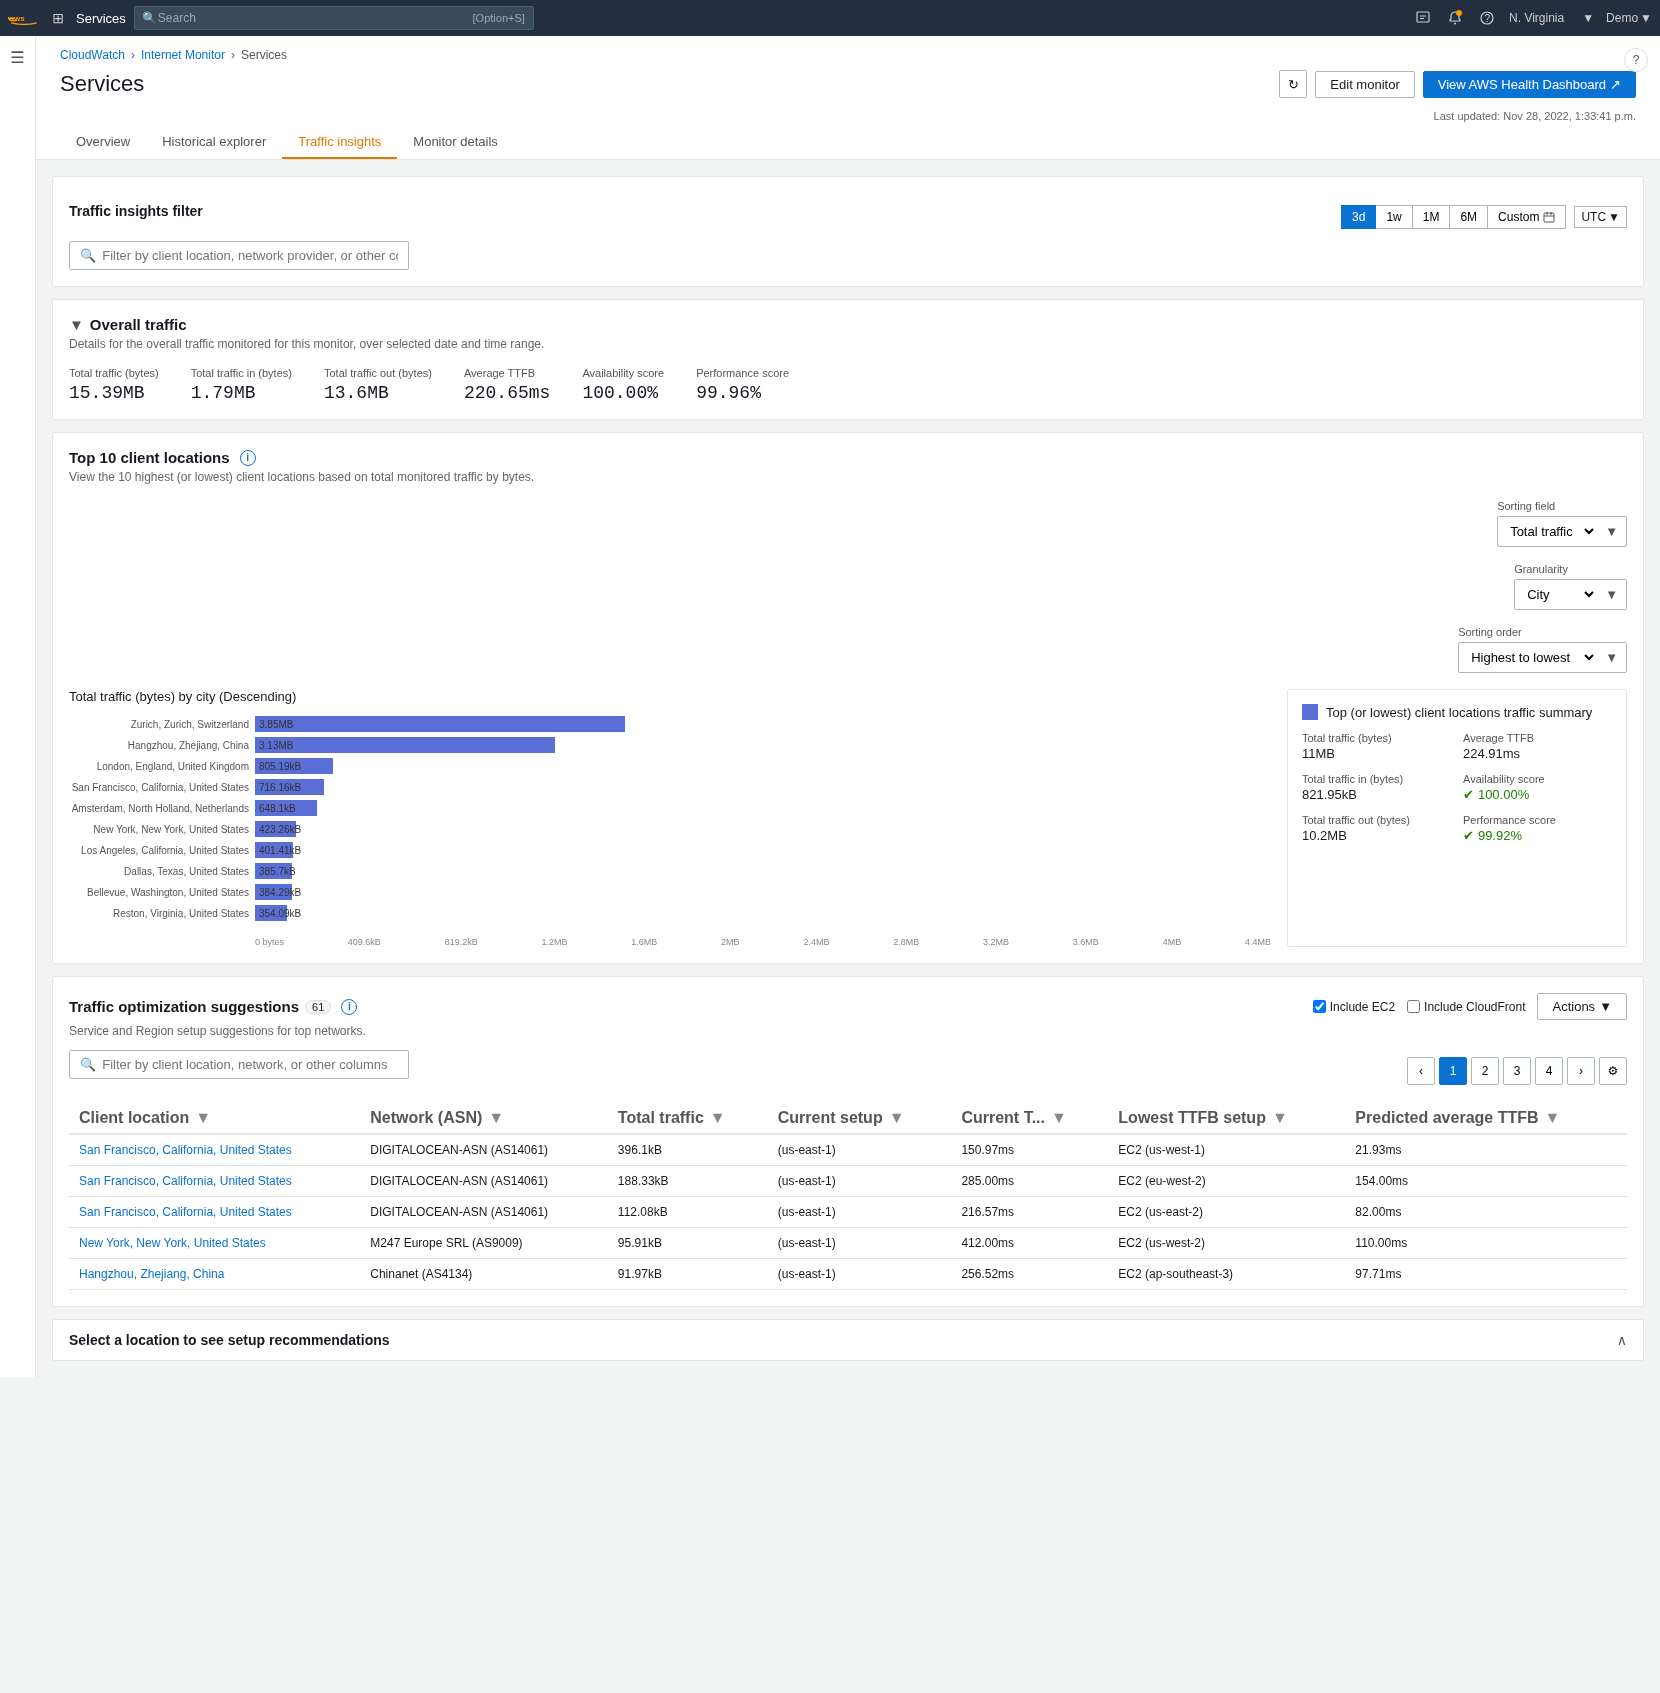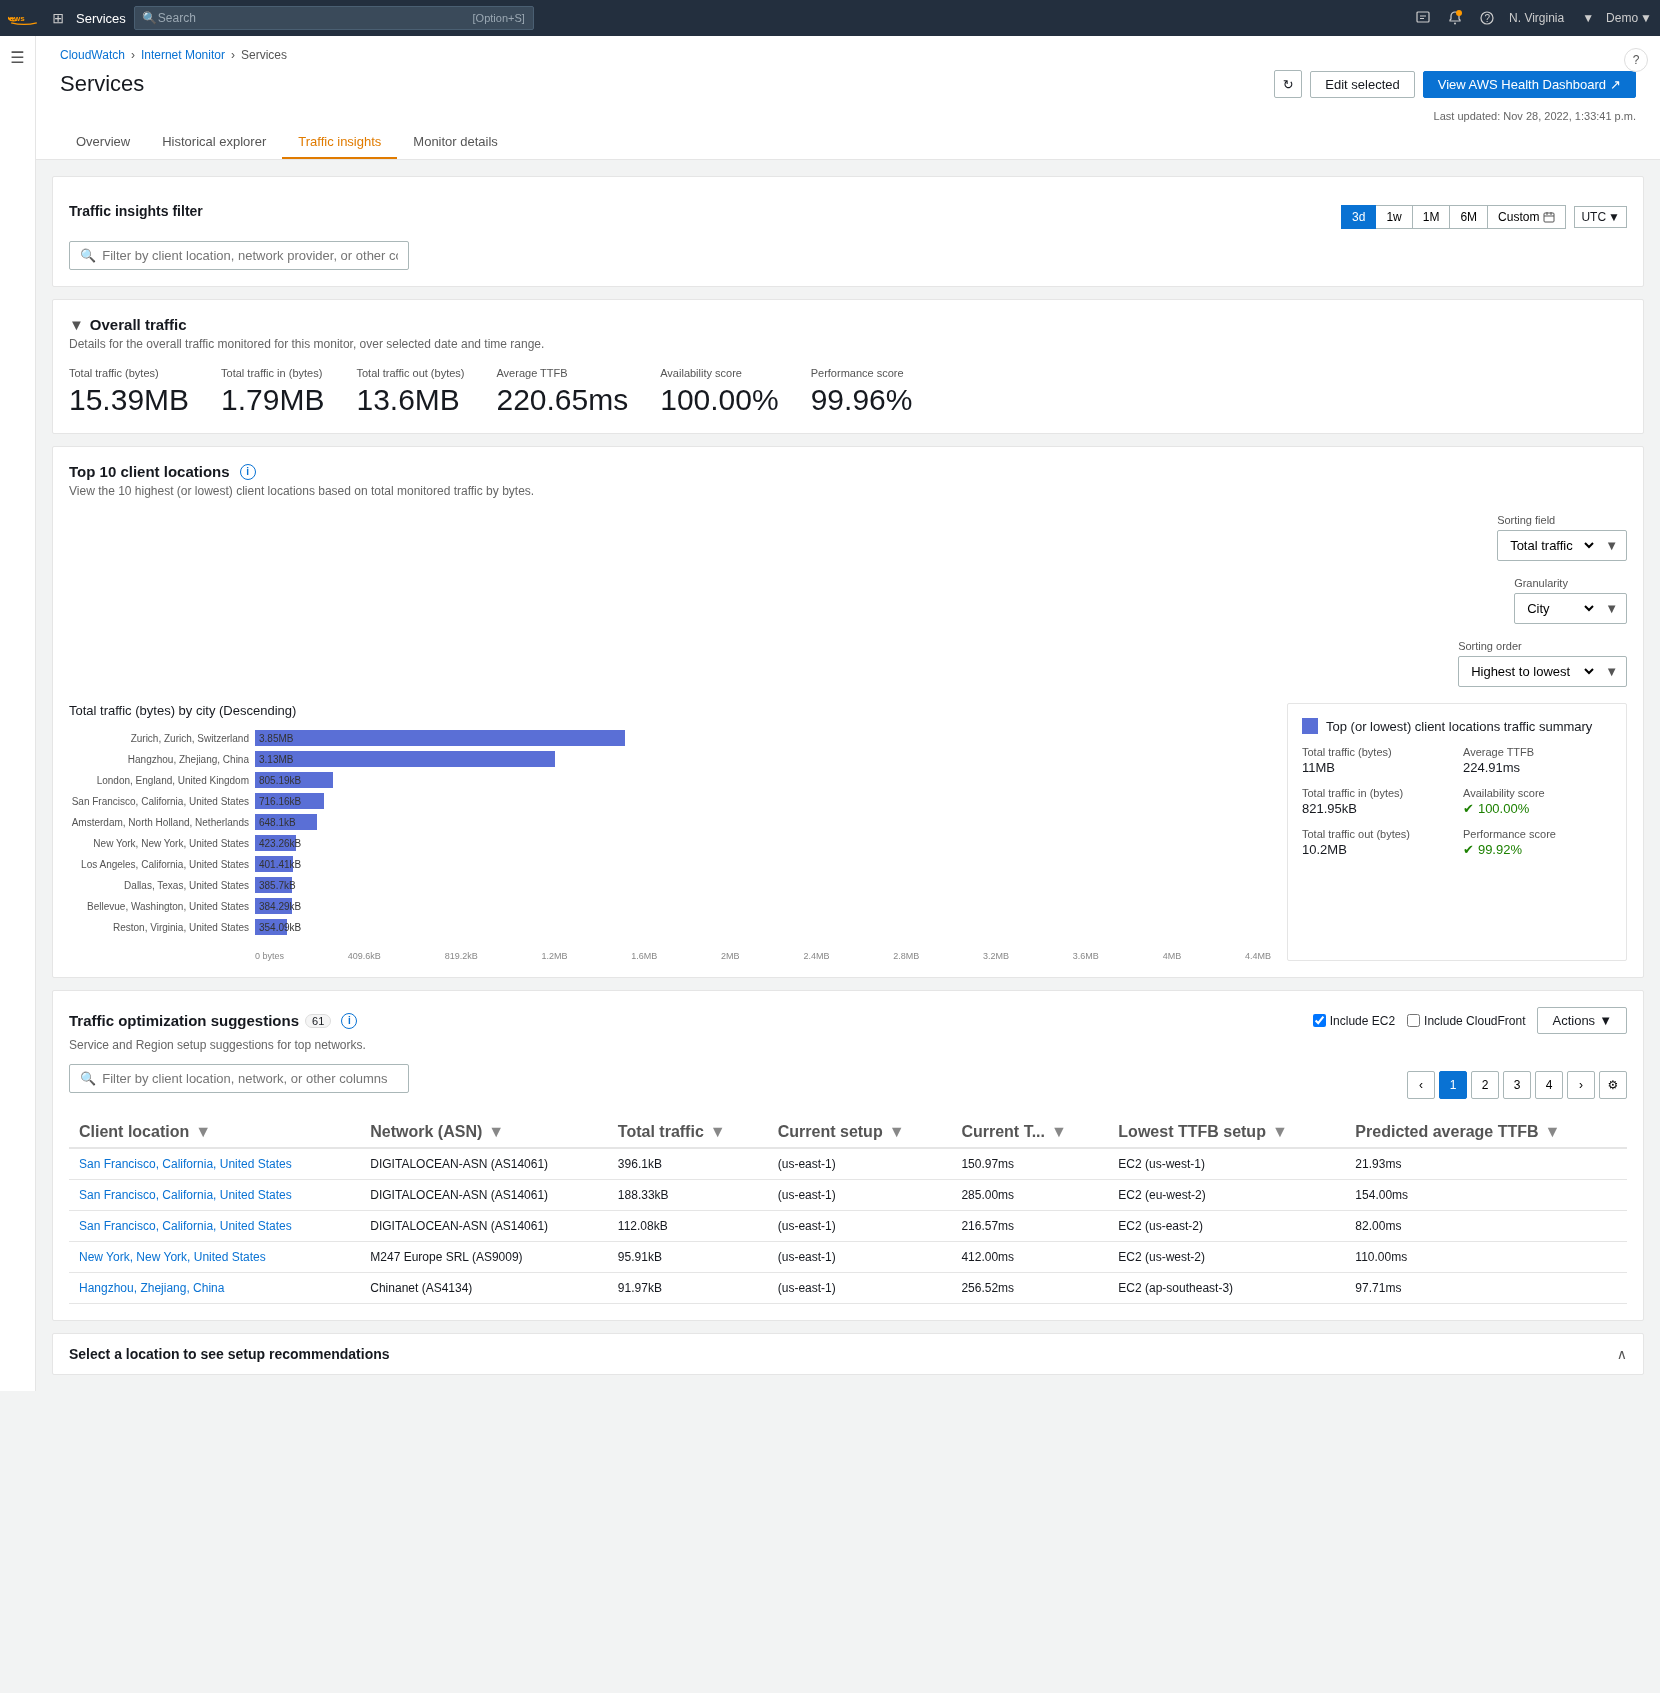--- a/index.html
+++ b/index.html
@@ -58,21 +58,21 @@
     .filter-search { width: 340px; border: 1px solid #aab7b8; border-radius: 2px; padding: 6px 10px; display: flex; align-items: center; gap: 6px; margin-top: 8px; }
     .filter-search input { border: none; outline: none; font-size: 13px; flex: 1; }
     .filter-search-icon { color: #888; }
 
     
     .section-title { font-size: 15px; font-weight: 600; margin-bottom: 4px; display: flex; align-items: center; gap: 6px; }
     .section-desc { font-size: 12px; color: #666; margin-bottom: 16px; }
     .metrics-row { display: flex; gap: 32px; flex-wrap: wrap; }
     .metric { }
     .metric-label { font-size: 11px; color: #555; margin-bottom: 4px; }
-    .metric-value { font-size: 30px; font-weight: 300; color: #16191f; }
+    .metric-value { font-size: 18px; font-weight: 300; color: #16191f; font-family: Liberation Mono, monospace; }
     .collapse-arrow { cursor: pointer; color: #555; }
 
     
     .controls-row { display: flex; gap: 16px; margin-bottom: 16px; align-items: flex-end; flex-direction: column; }
     .control-group { display: flex; flex-direction: column; gap: 4px; flex: 1; }
     .control-label { font-size: 11px; color: #555; font-weight: 500; }
     .select-wrap { display: flex; align-items: center; border: 1px solid #aab7b8; border-radius: 2px; background: #fff; }
     .select-wrap select { border: none; outline: none; padding: 6px 8px; font-size: 13px; flex: 1; background: transparent; cursor: pointer; }
     .select-arrow { padding: 0 8px; color: #555; pointer-events: none; }
 
@@ -197,21 +197,21 @@
         <a style="color:#0972d3;cursor:pointer;">CloudWatch</a>
         <span class="breadcrumb-sep">›</span>
         <a style="color:#0972d3;cursor:pointer;">Internet Monitor</a>
         <span class="breadcrumb-sep">›</span>
         <span class="breadcrumb-current">Services</span>
       </div>
       <div class="page-title-row">
         <h1 class="page-title">Services</h1>
         <div class="header-actions">
           <button class="btn btn-icon">↻</button>
-          <button class="btn">Edit selected</button>
+          <button class="btn">Edit monitor</button>
           <button class="btn btn-primary">
             <span>View AWS Health Dashboard</span>
             <span>↗</span>
           </button>
         </div>
       </div>
       <div class="last-updated">Last updated: Nov 28, 2022, 1:33:41 p.m.</div>
       <div class="tabs">
         <div class="tab">Overview</div>
         <div class="tab">Historical explorer</div>

